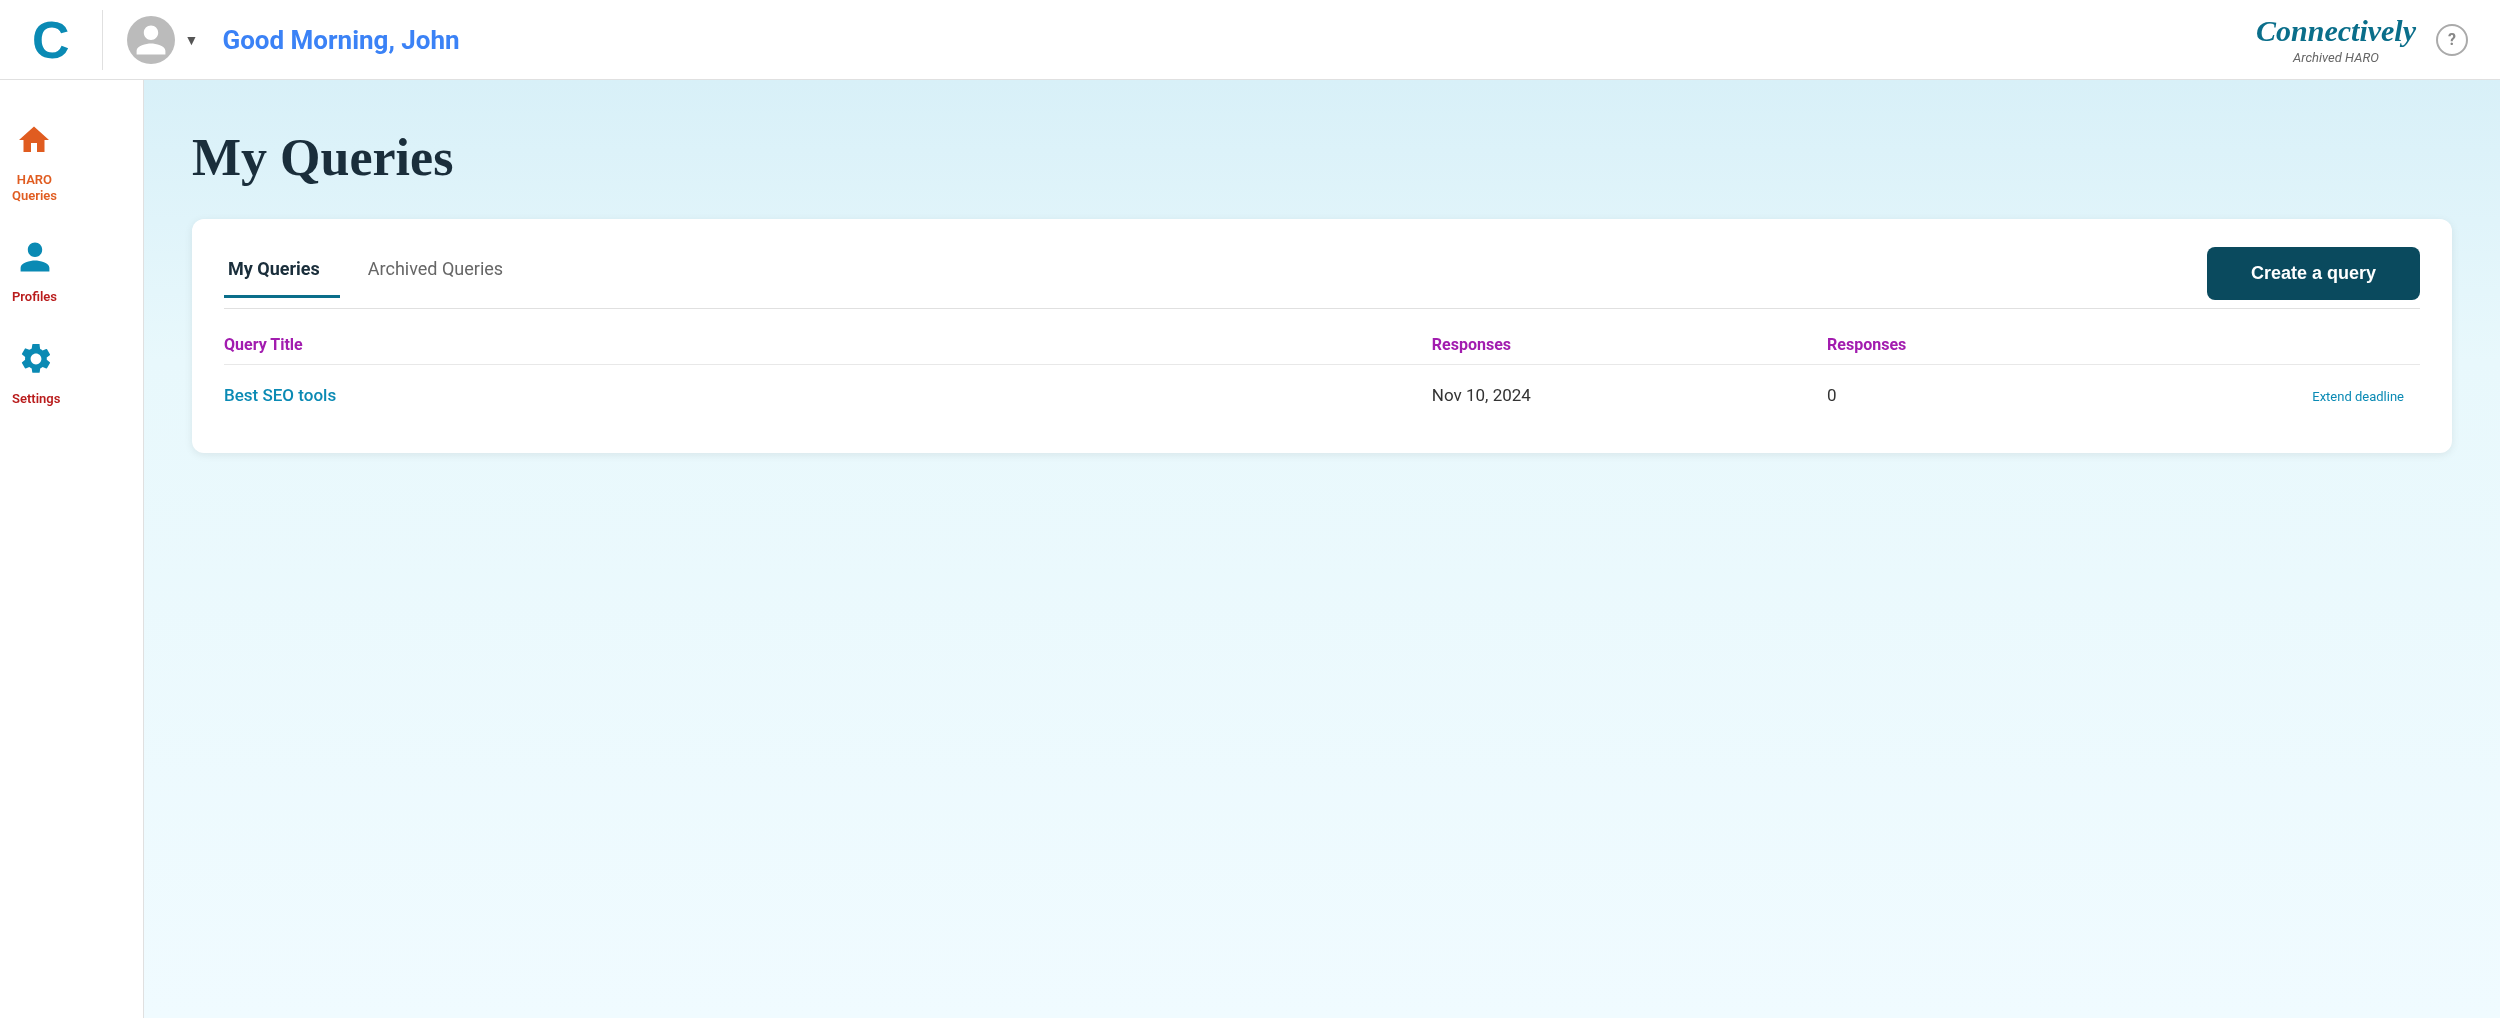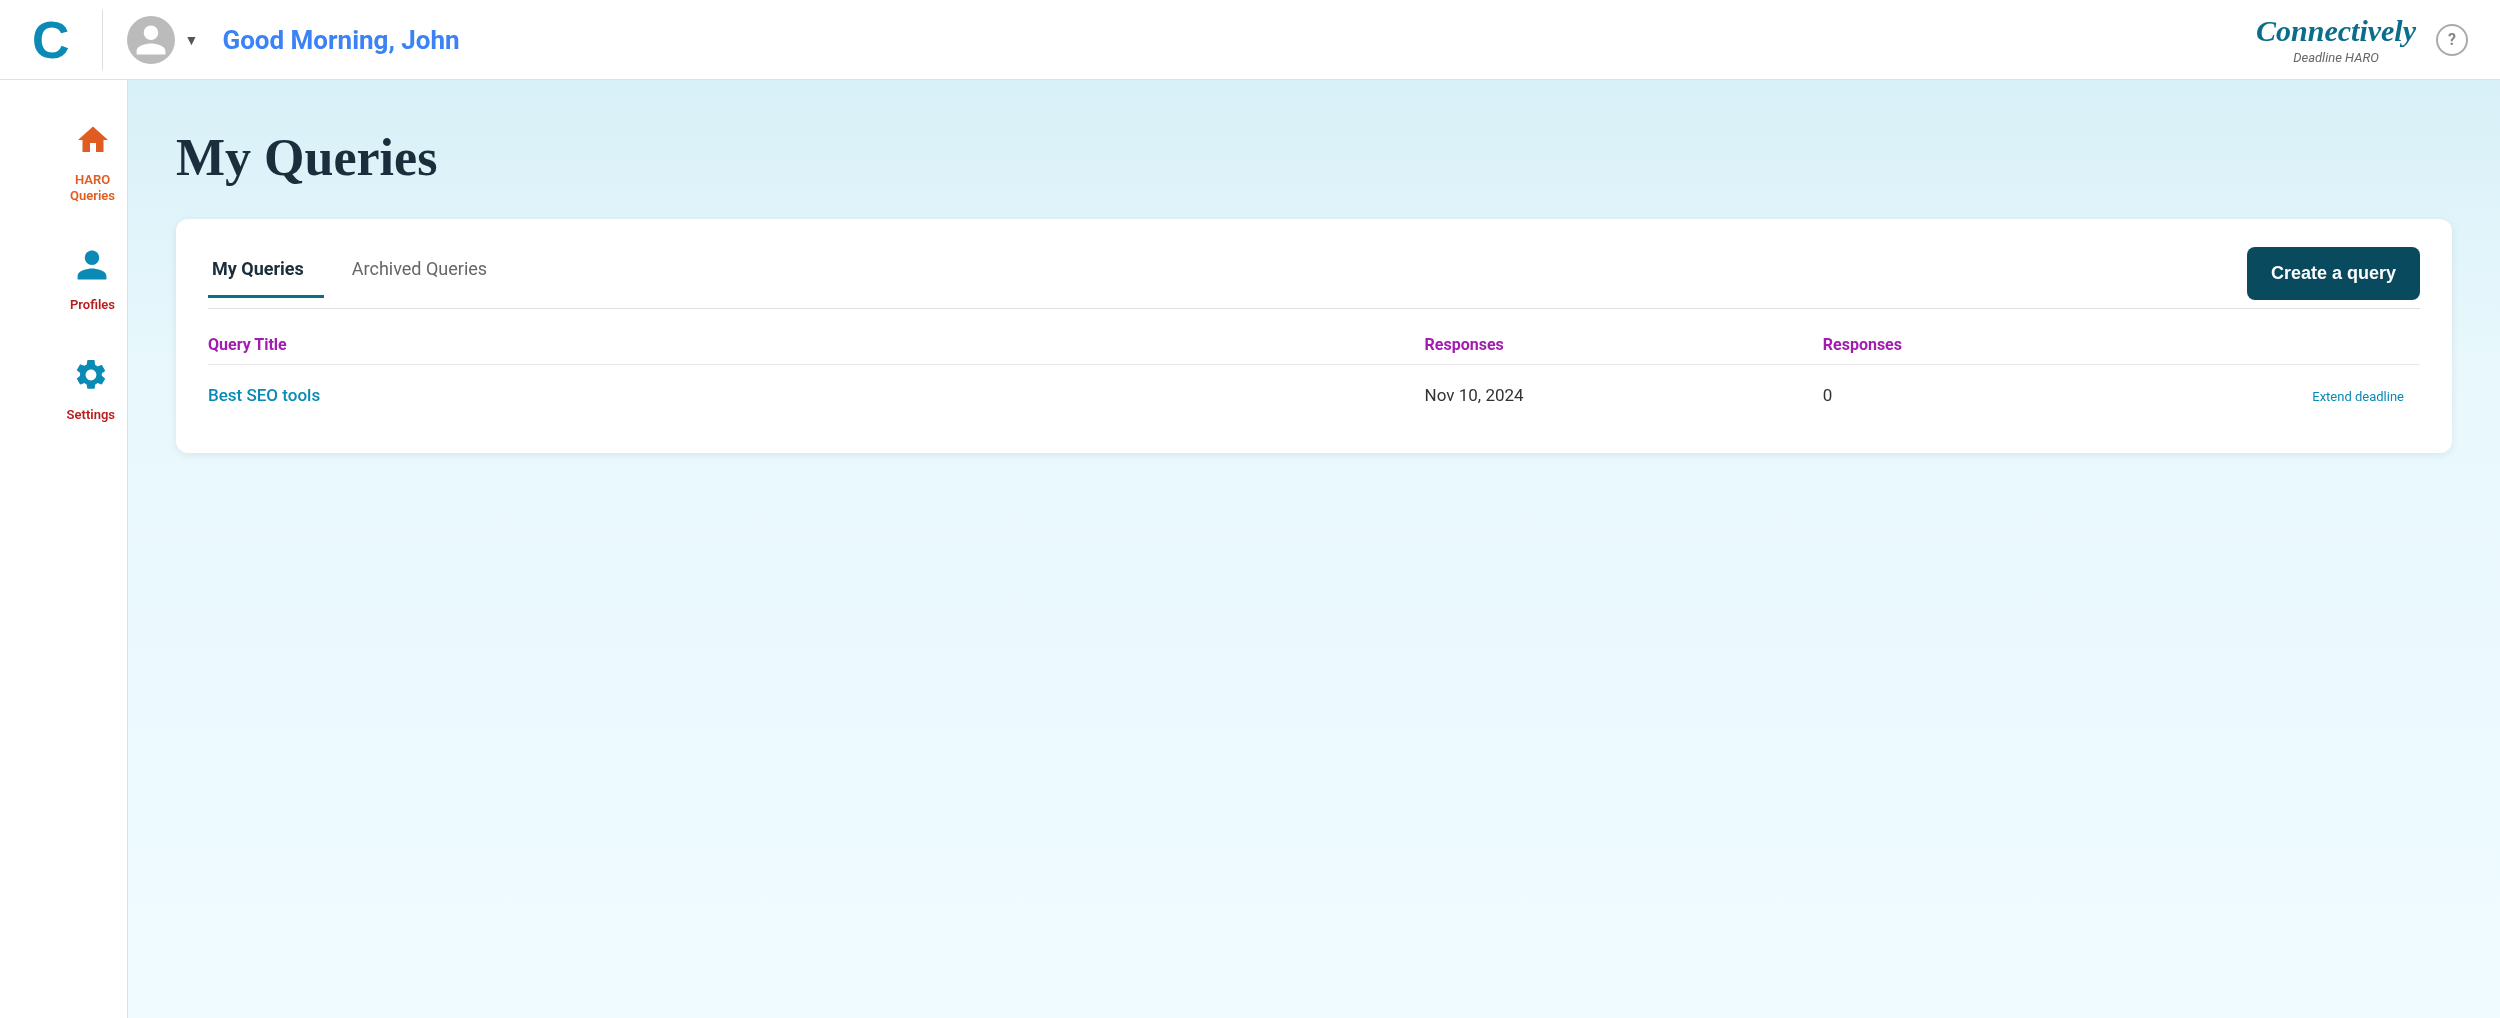--- a/index.html
+++ b/index.html
@@ -107,28 +107,28 @@
 
     
     .main-layout {
       display: flex;
       flex: 1;
       overflow: hidden;
     }
 
     
     .sidebar {
-      width: 128px;
+      width: 144px;
       background: #fff;
       border-right: 1px solid #e0e0e0;
       display: flex;
       flex-direction: column;
-      align-items: flex-end;
+      align-items: flex-start;
       padding-top: 32px;
-      gap: 24px;
+      gap: 16px;
       flex-shrink: 0;
     }
     .sidebar-item {
       display: flex;
       flex-direction: column;
       align-items: center;
       gap: 6px;
       cursor: pointer;
       padding: 10px 12px;
       border-radius: 8px;
@@ -192,21 +192,21 @@
     .tab.inactive {
       font-weight: 400;
       color: #666;
       border-bottom: 3px solid transparent;
     }
     .create-btn {
       background: #0a4a5e;
       color: #fff;
       border: none;
       border-radius: 8px;
-      padding: 16px 24px;
+      padding: 16px 44px;
       font-size: 18px;
       font-weight: 600;
       cursor: pointer;
     }
 
     .divider {
       border: none;
       border-top: 1px solid #e0e0e0;
       margin: 8px 0 16px 0;
     }
@@ -249,21 +249,21 @@
           <path d="M12 12c2.7 0 4.8-2.1 4.8-4.8S14.7 2.4 12 2.4 7.2 4.5 7.2 7.2 9.3 12 12 12zm0 2.4c-3.2 0-9.6 1.6-9.6 4.8v2.4h19.2v-2.4c0-3.2-6.4-4.8-9.6-4.8z"></path>
         </svg>
       </div>
       <span class="chevron-down">▼</span>
     </div>
     <div class="greeting">Good Morning, John</div>
   </div>
   <div class="header-right">
     <div class="brand-block">
       <div class="brand-title">Connectively</div>
-      <div class="brand-subtitle">Deadline HARO</div>
+      <div class="brand-subtitle">Archived HARO</div>
     </div>
     <div class="help-icon">?</div>
   </div>
 </div>
 
 <div class="main-layout">
 
   <div class="sidebar">
 
     <div class="sidebar-item">

